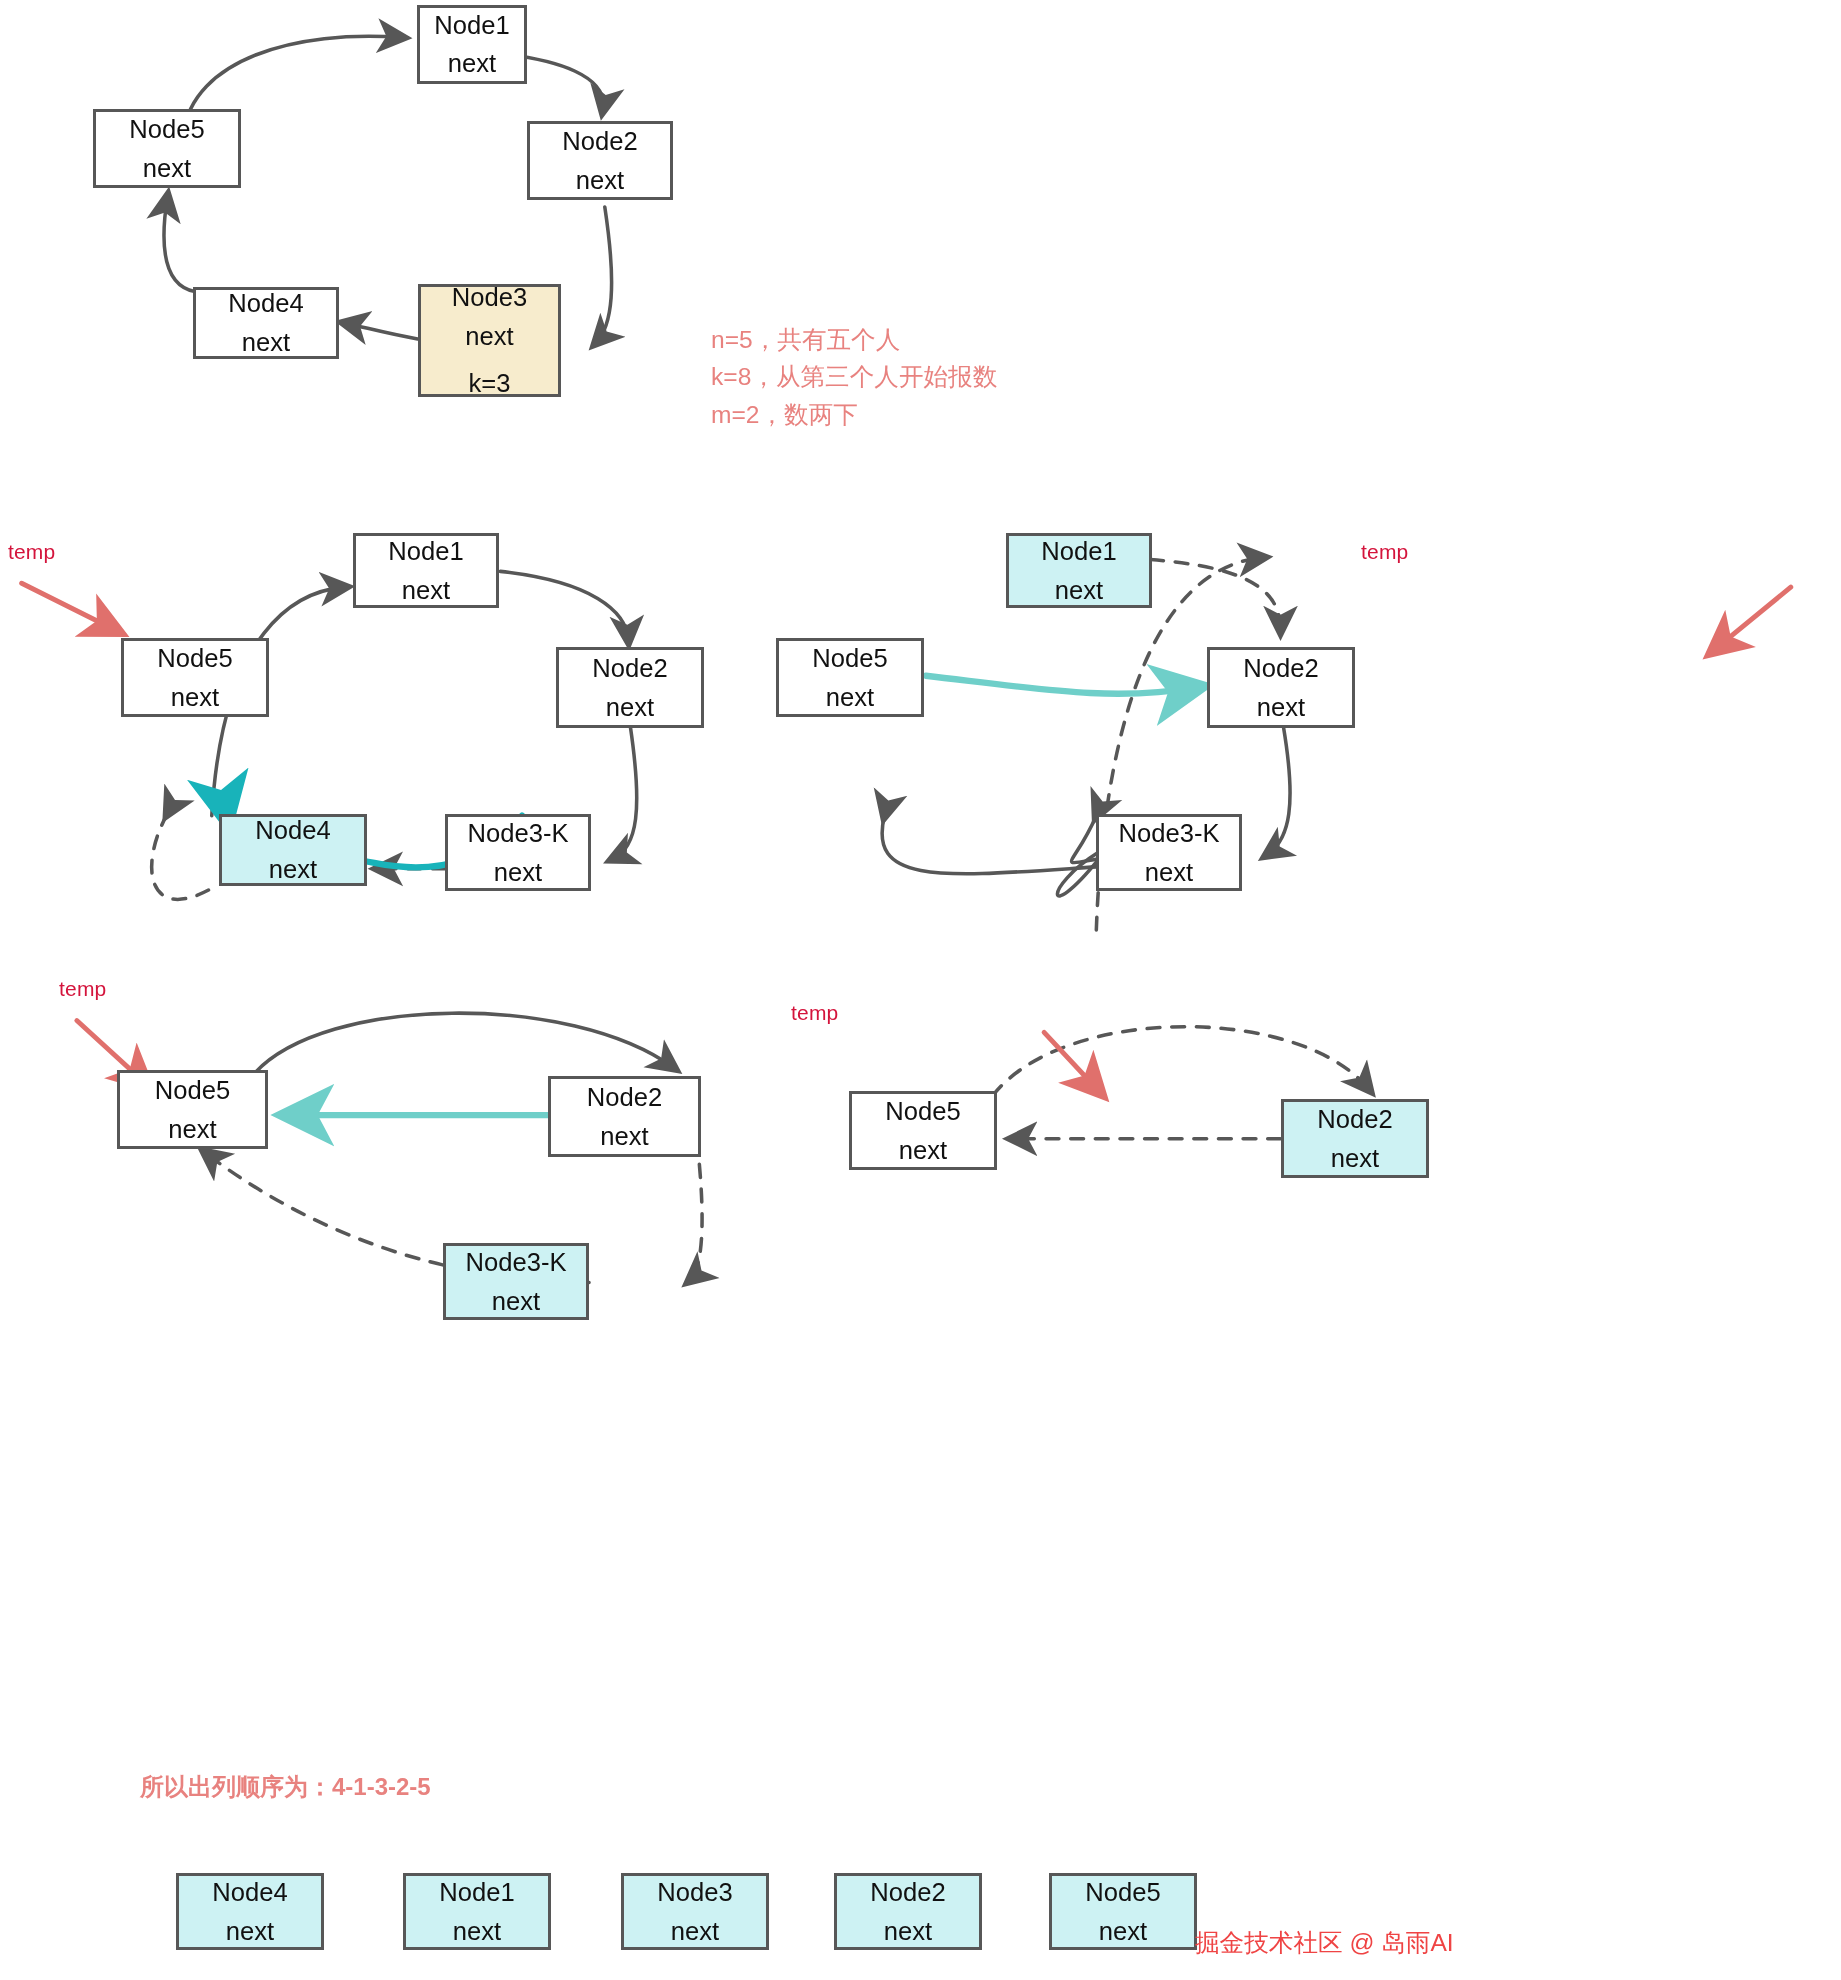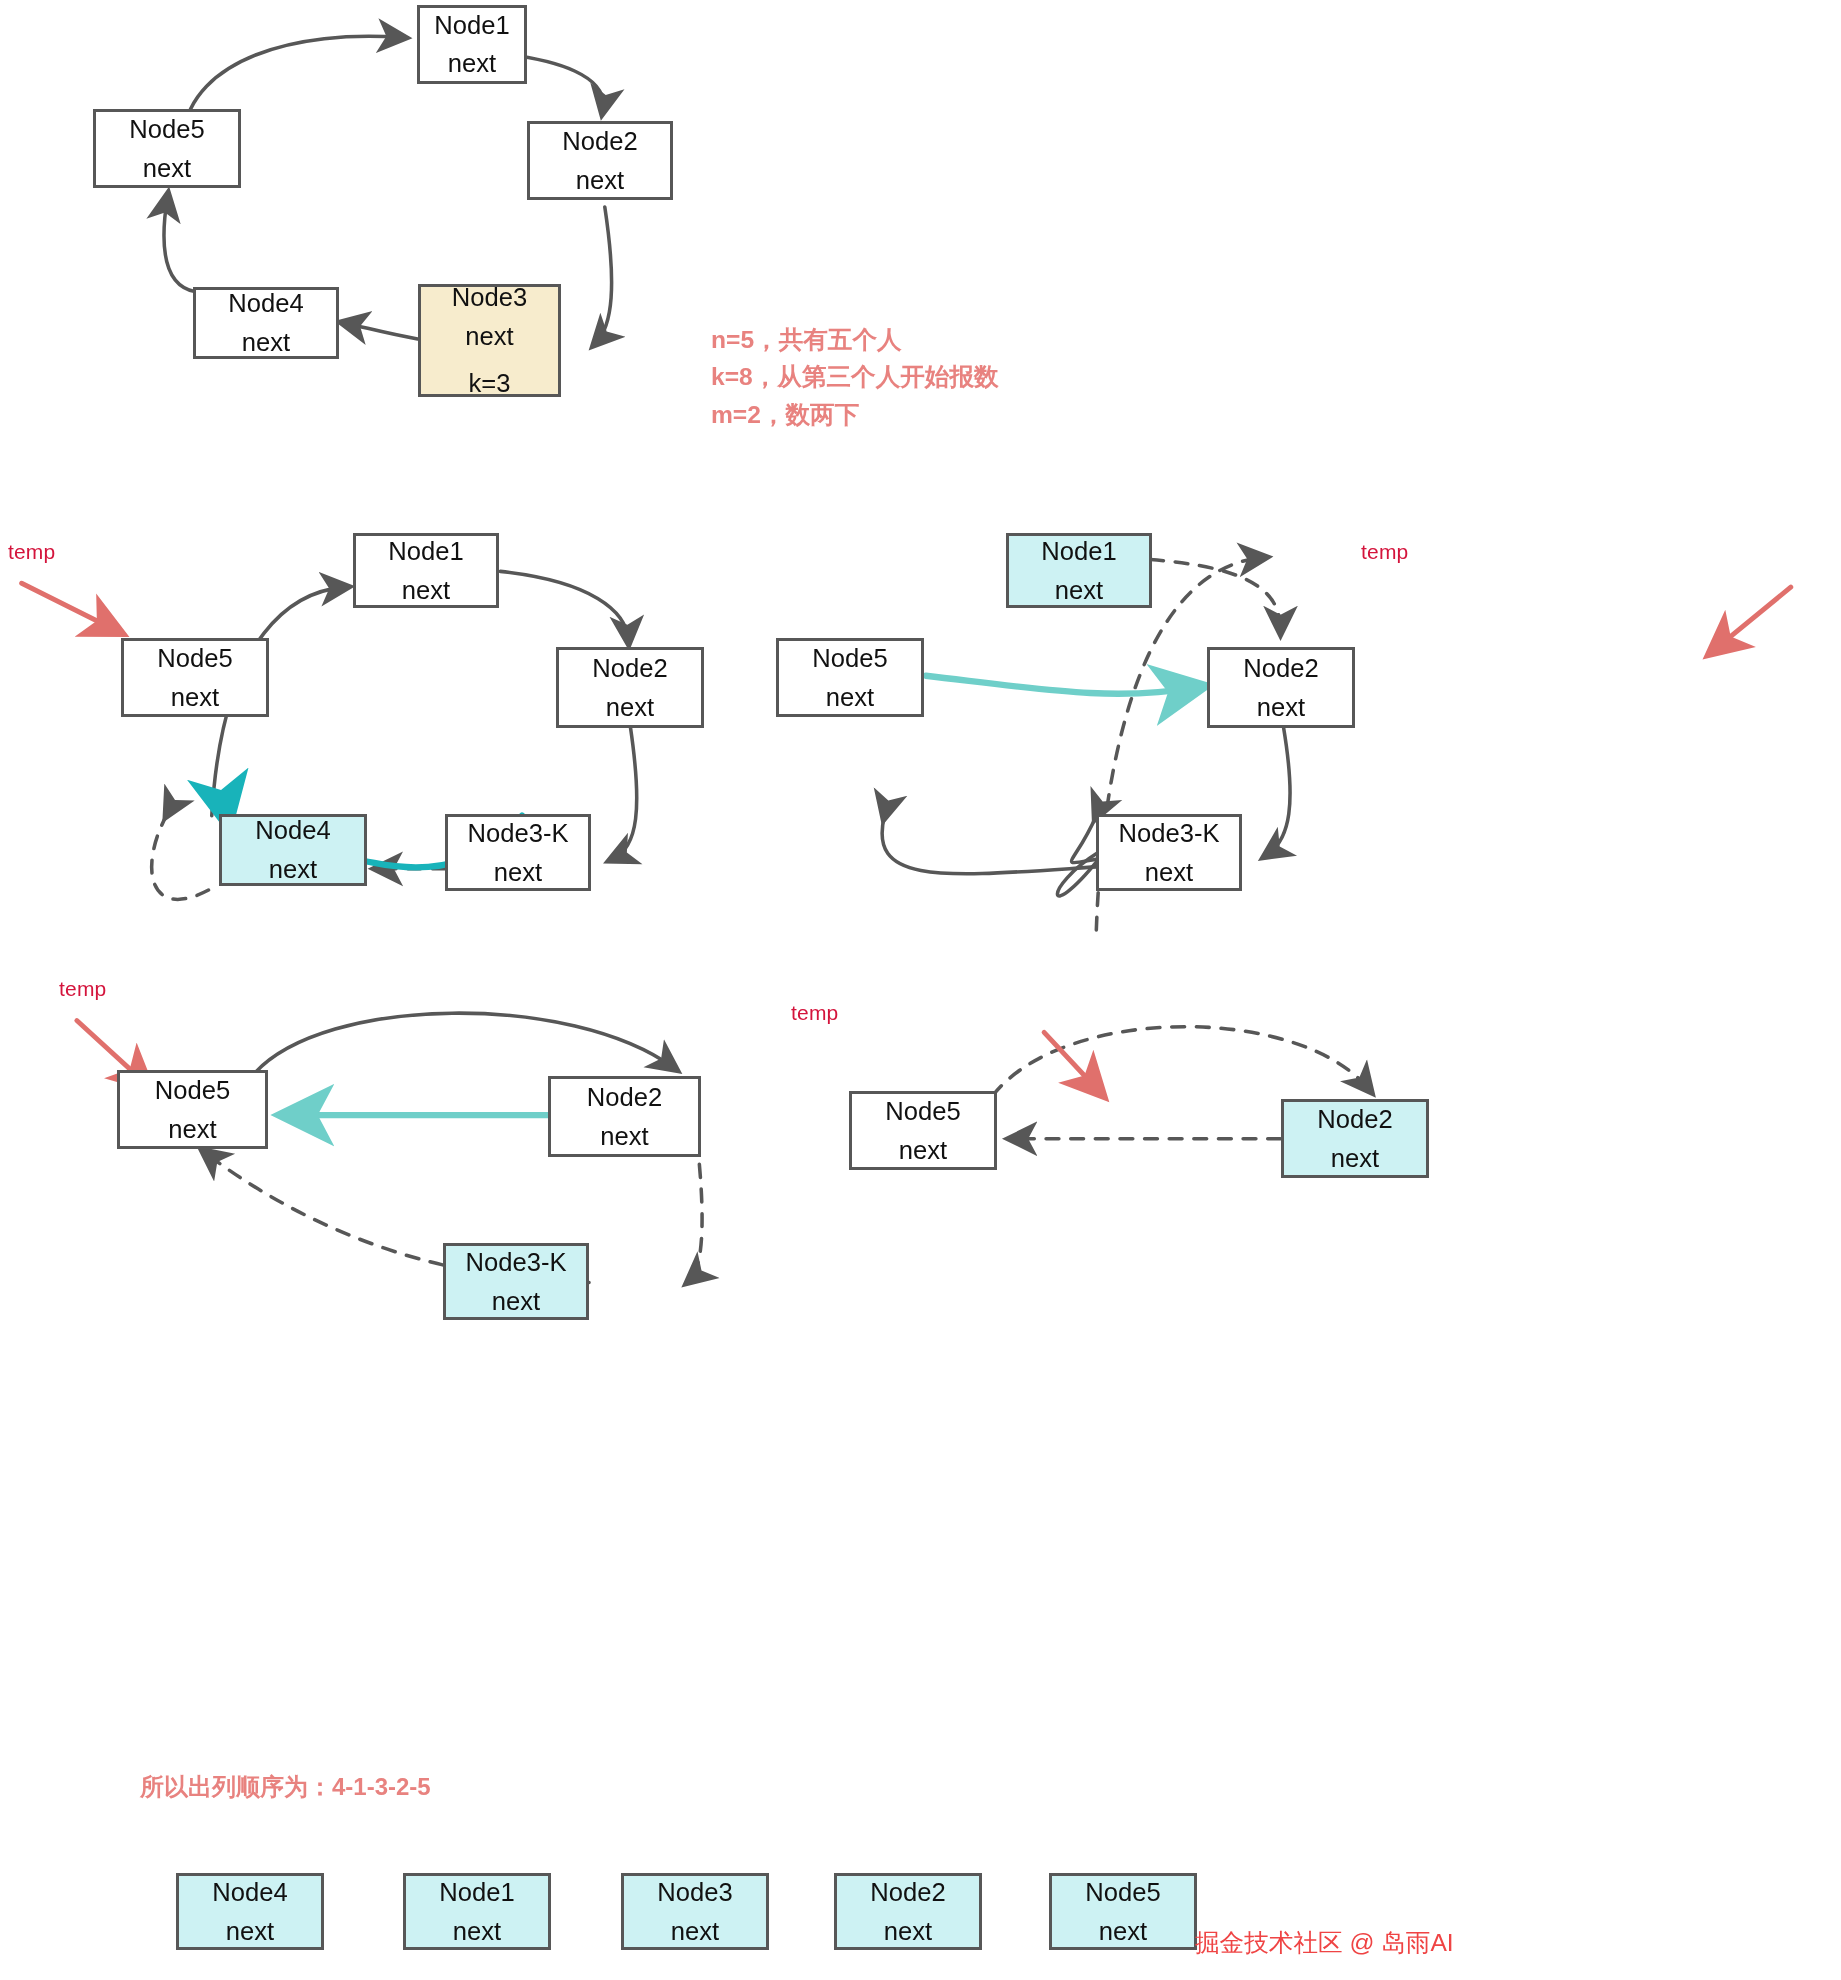--- a/index.html
+++ b/index.html
@@ -27,21 +27,21 @@
   .temp-label{
     position:absolute;color:#d4143c;font-size:21px;font-weight:400;
     letter-spacing:0.2px;
   }
 
   .para{
     position:absolute;font-size:25px;line-height:1.72;color:#1f1f1f;
     width:630px;text-align:justify;
   }
   .redline{
-    position:absolute;color:#e8827f;font-size:24.6px;font-weight:bold;
+    position:absolute;color:#e8827f;font-size:24.6px;font-weight:normal;
     line-height:1.0;white-space:nowrap;
   }
   .seq-title{
     position:absolute;color:#e8827f;font-size:24px;font-weight:bold;white-space:nowrap;
   }
   .watermark{
     position:absolute;color:#ef4444;font-size:24.6px;white-space:nowrap;
   }
 </style>
 </head>

